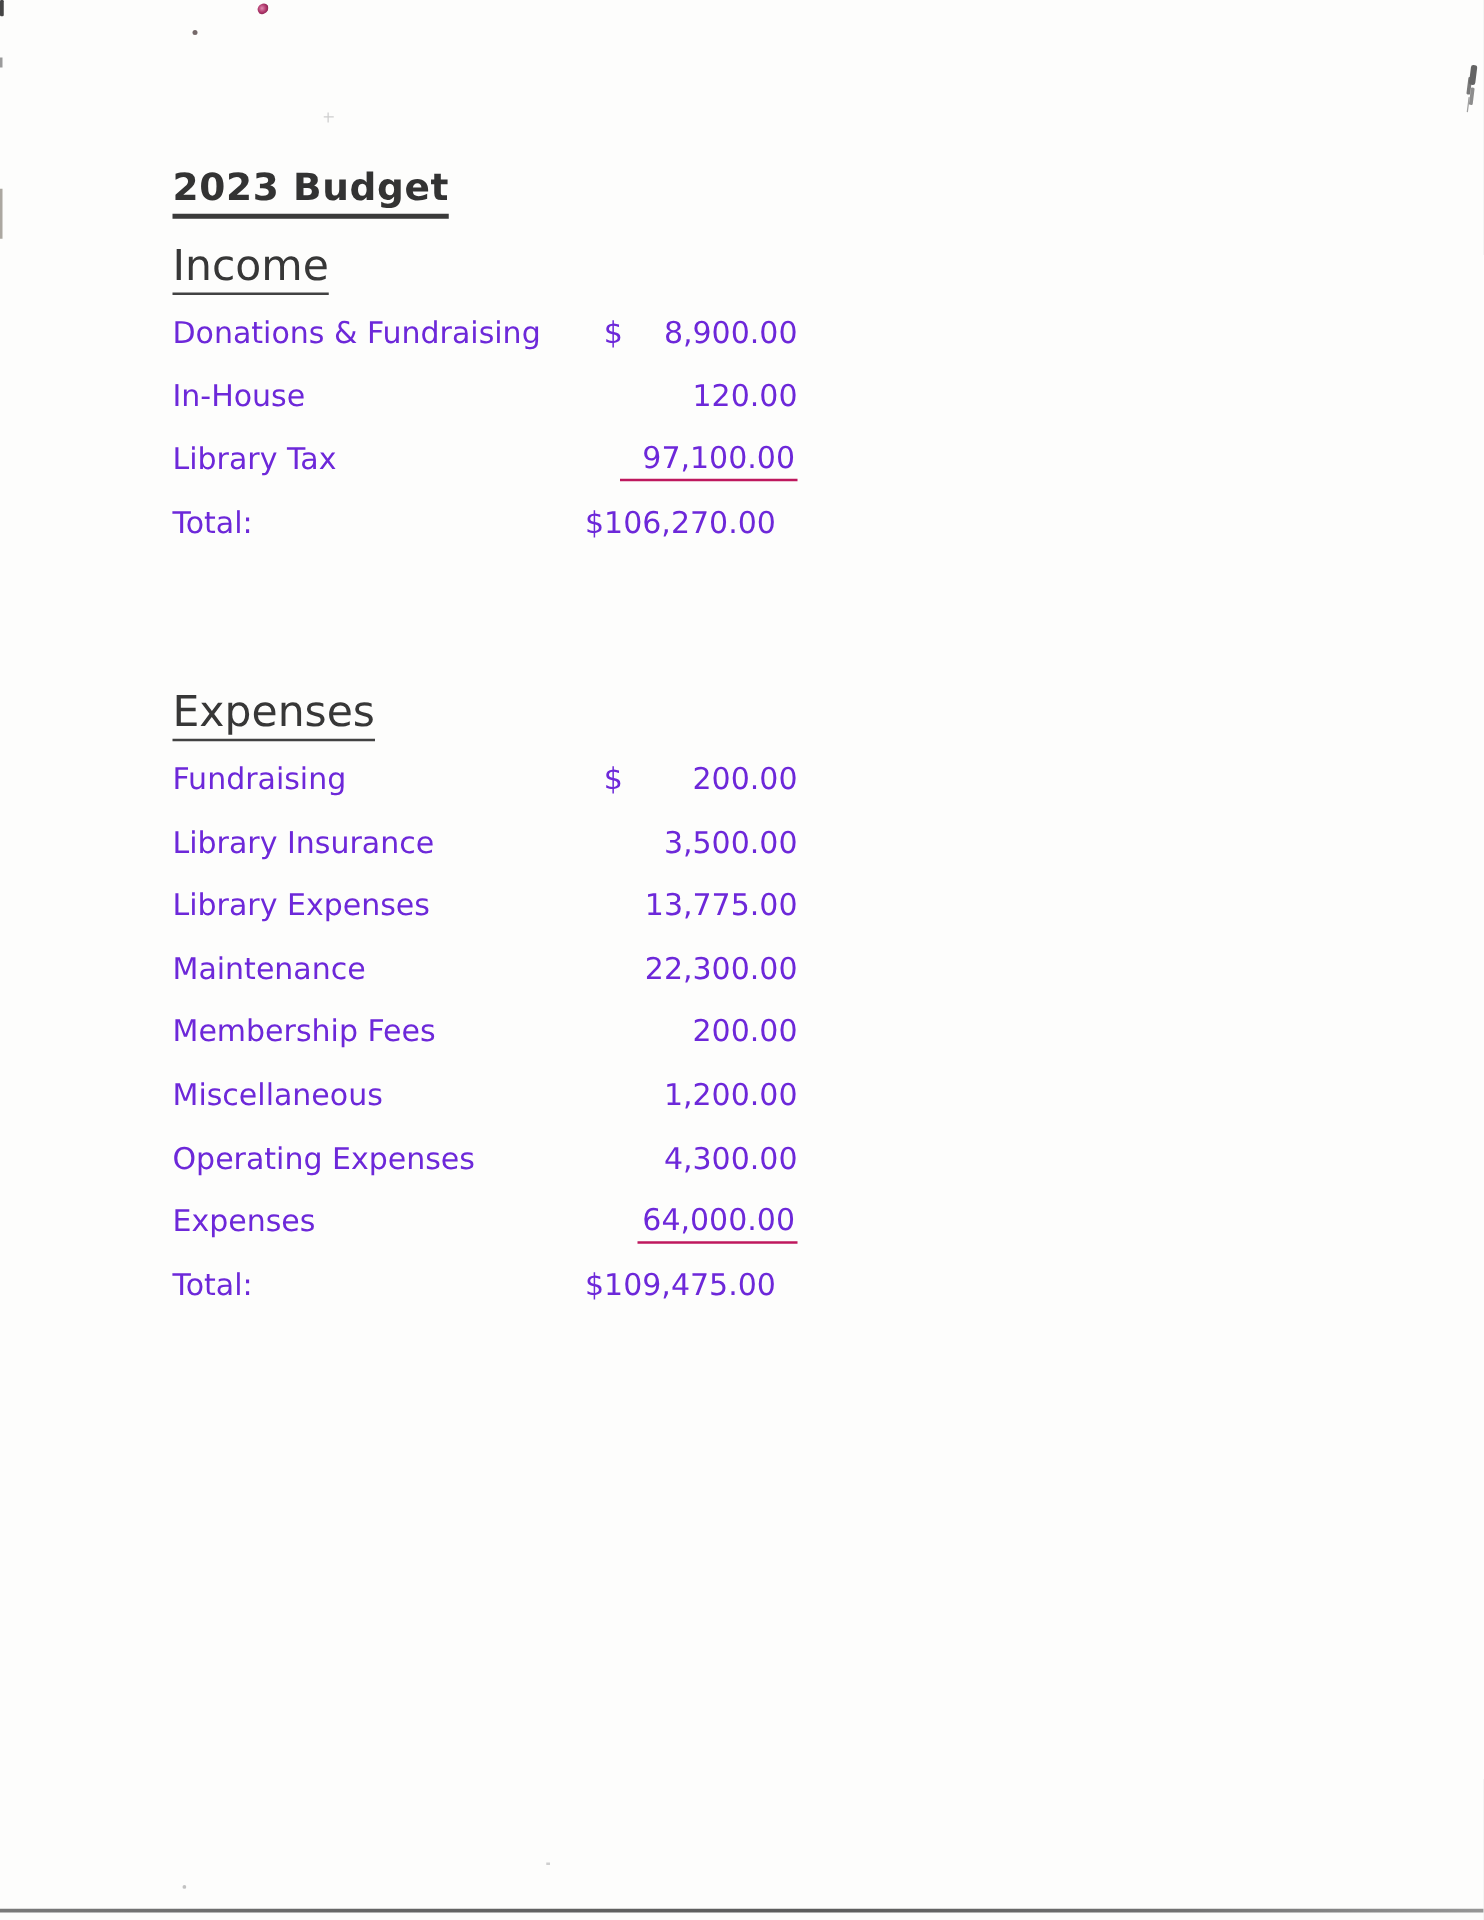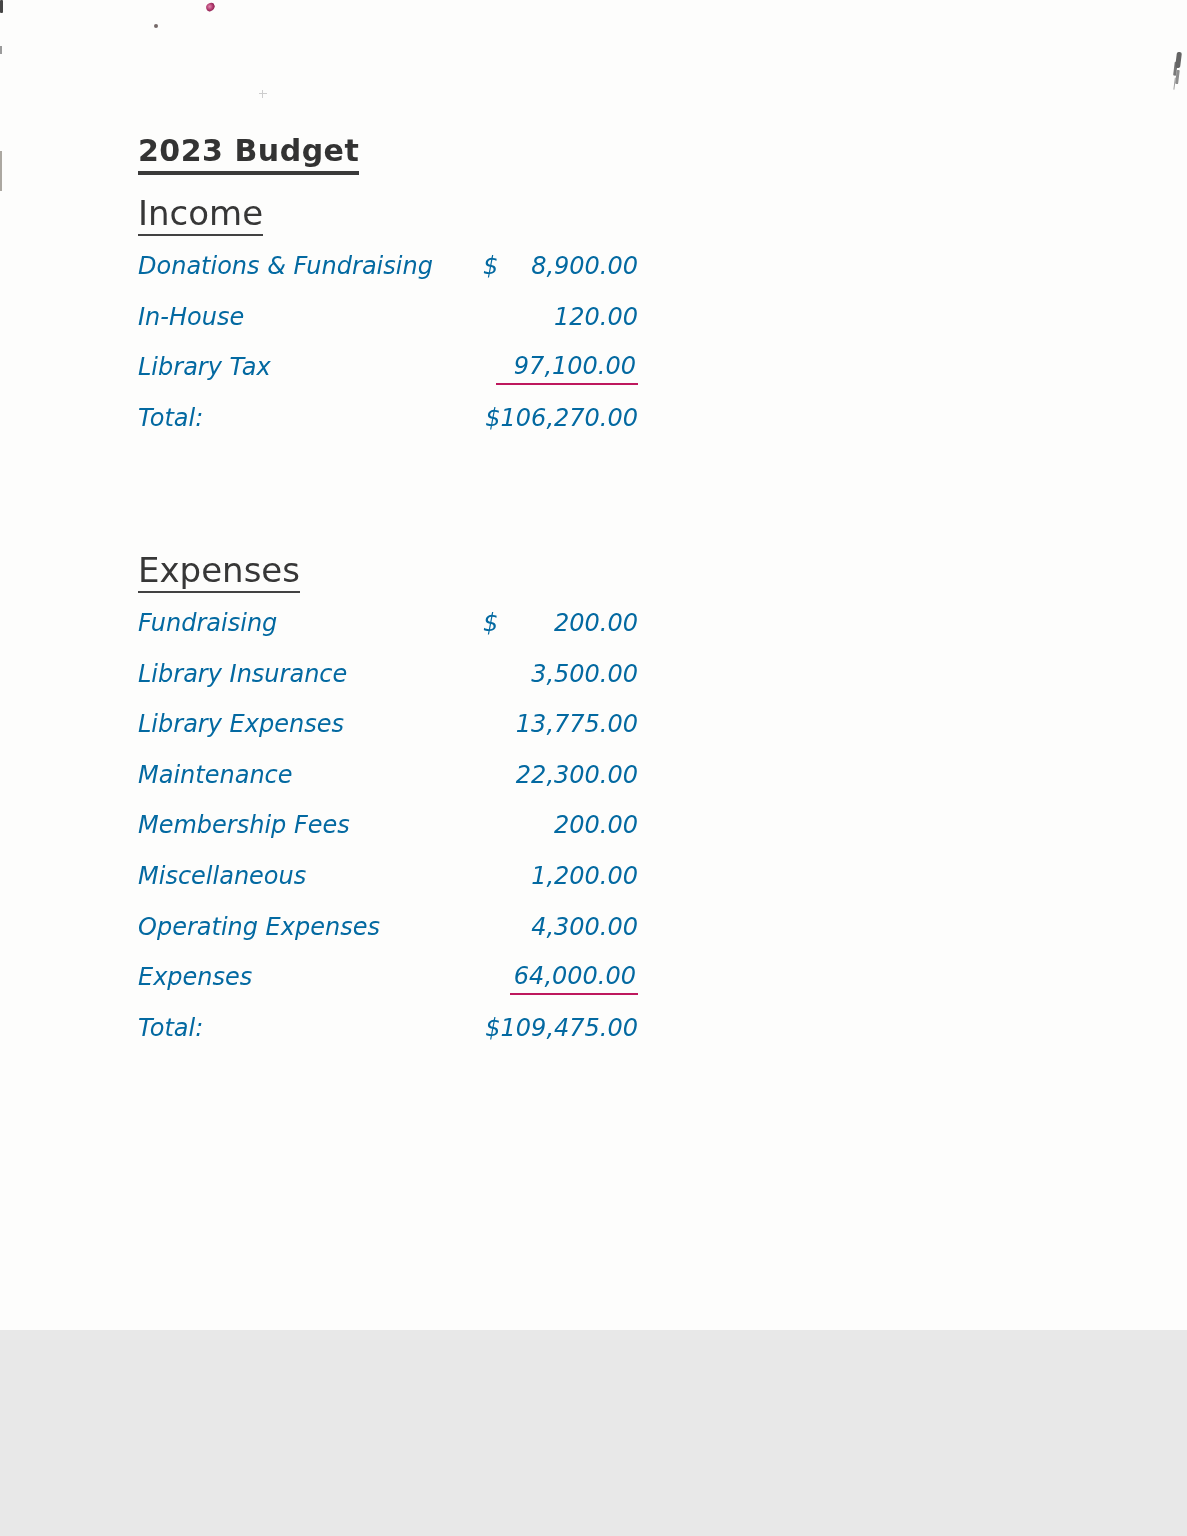--- a/index.html
+++ b/index.html
@@ -1,19 +1,19 @@
 <!DOCTYPE html>
 <html><head>
 <meta charset="utf-8">
 <style>
   html, body { margin: 0; padding: 0; background: #e8e8e8; }
   .page {
     position: relative;
     width: 1187px;
-    height: 1330px;
+    height: 1536px;
     background: #fdfdfc;
     overflow: hidden;
     font-family: "DejaVu Sans", "Liberation Sans", sans-serif;
     color: #383838;
     -webkit-font-smoothing: antialiased;
   }
 
   
   .doc-title {
     position: absolute;
@@ -46,23 +46,22 @@
     width: 500px;
   }
   .rows-income   { top: 241px; }
   .rows-expenses { top: 598px; }
 
   .row {
     height: 50.6px;
     line-height: 50.6px;
     display: flex;
     font-size: 24px;
-    color: #0369a1;
+    color: #6d28d9;
     white-space: nowrap;
-    font-style: italic;
   }
   .row .label { flex: 1 1 auto; }
   .amount {
     width: 155px;
     flex: 0 0 auto;
     display: flex;
     justify-content: flex-end;
   }
   .amount.with-cur { justify-content: space-between; }
   .amount .cur { text-align: left; }
@@ -70,21 +69,21 @@
   .num.u {
     border-bottom: 2px solid #be185d;
     line-height: 32px;
     align-self: center;
     padding: 0 2px 1px 4px;
   }
   .num.u-ext { padding-left: 18px; }
   .total-amount {
     width: 170px;
     flex: 0 0 auto;
-    text-align: right;
+    text-align: left;
   }
 
   
   .artifact { position: absolute; }
   .fleck-pink {
     left: 206px; top: 3px; width: 9px; height: 8px;
     background: radial-gradient(circle at 42% 42%, #e08ab0 0%, #b23a6e 45%, #8e2553 70%, transparent 78%);
     border-radius: 55% 45% 60% 40%;
     transform: rotate(-18deg);
   }

